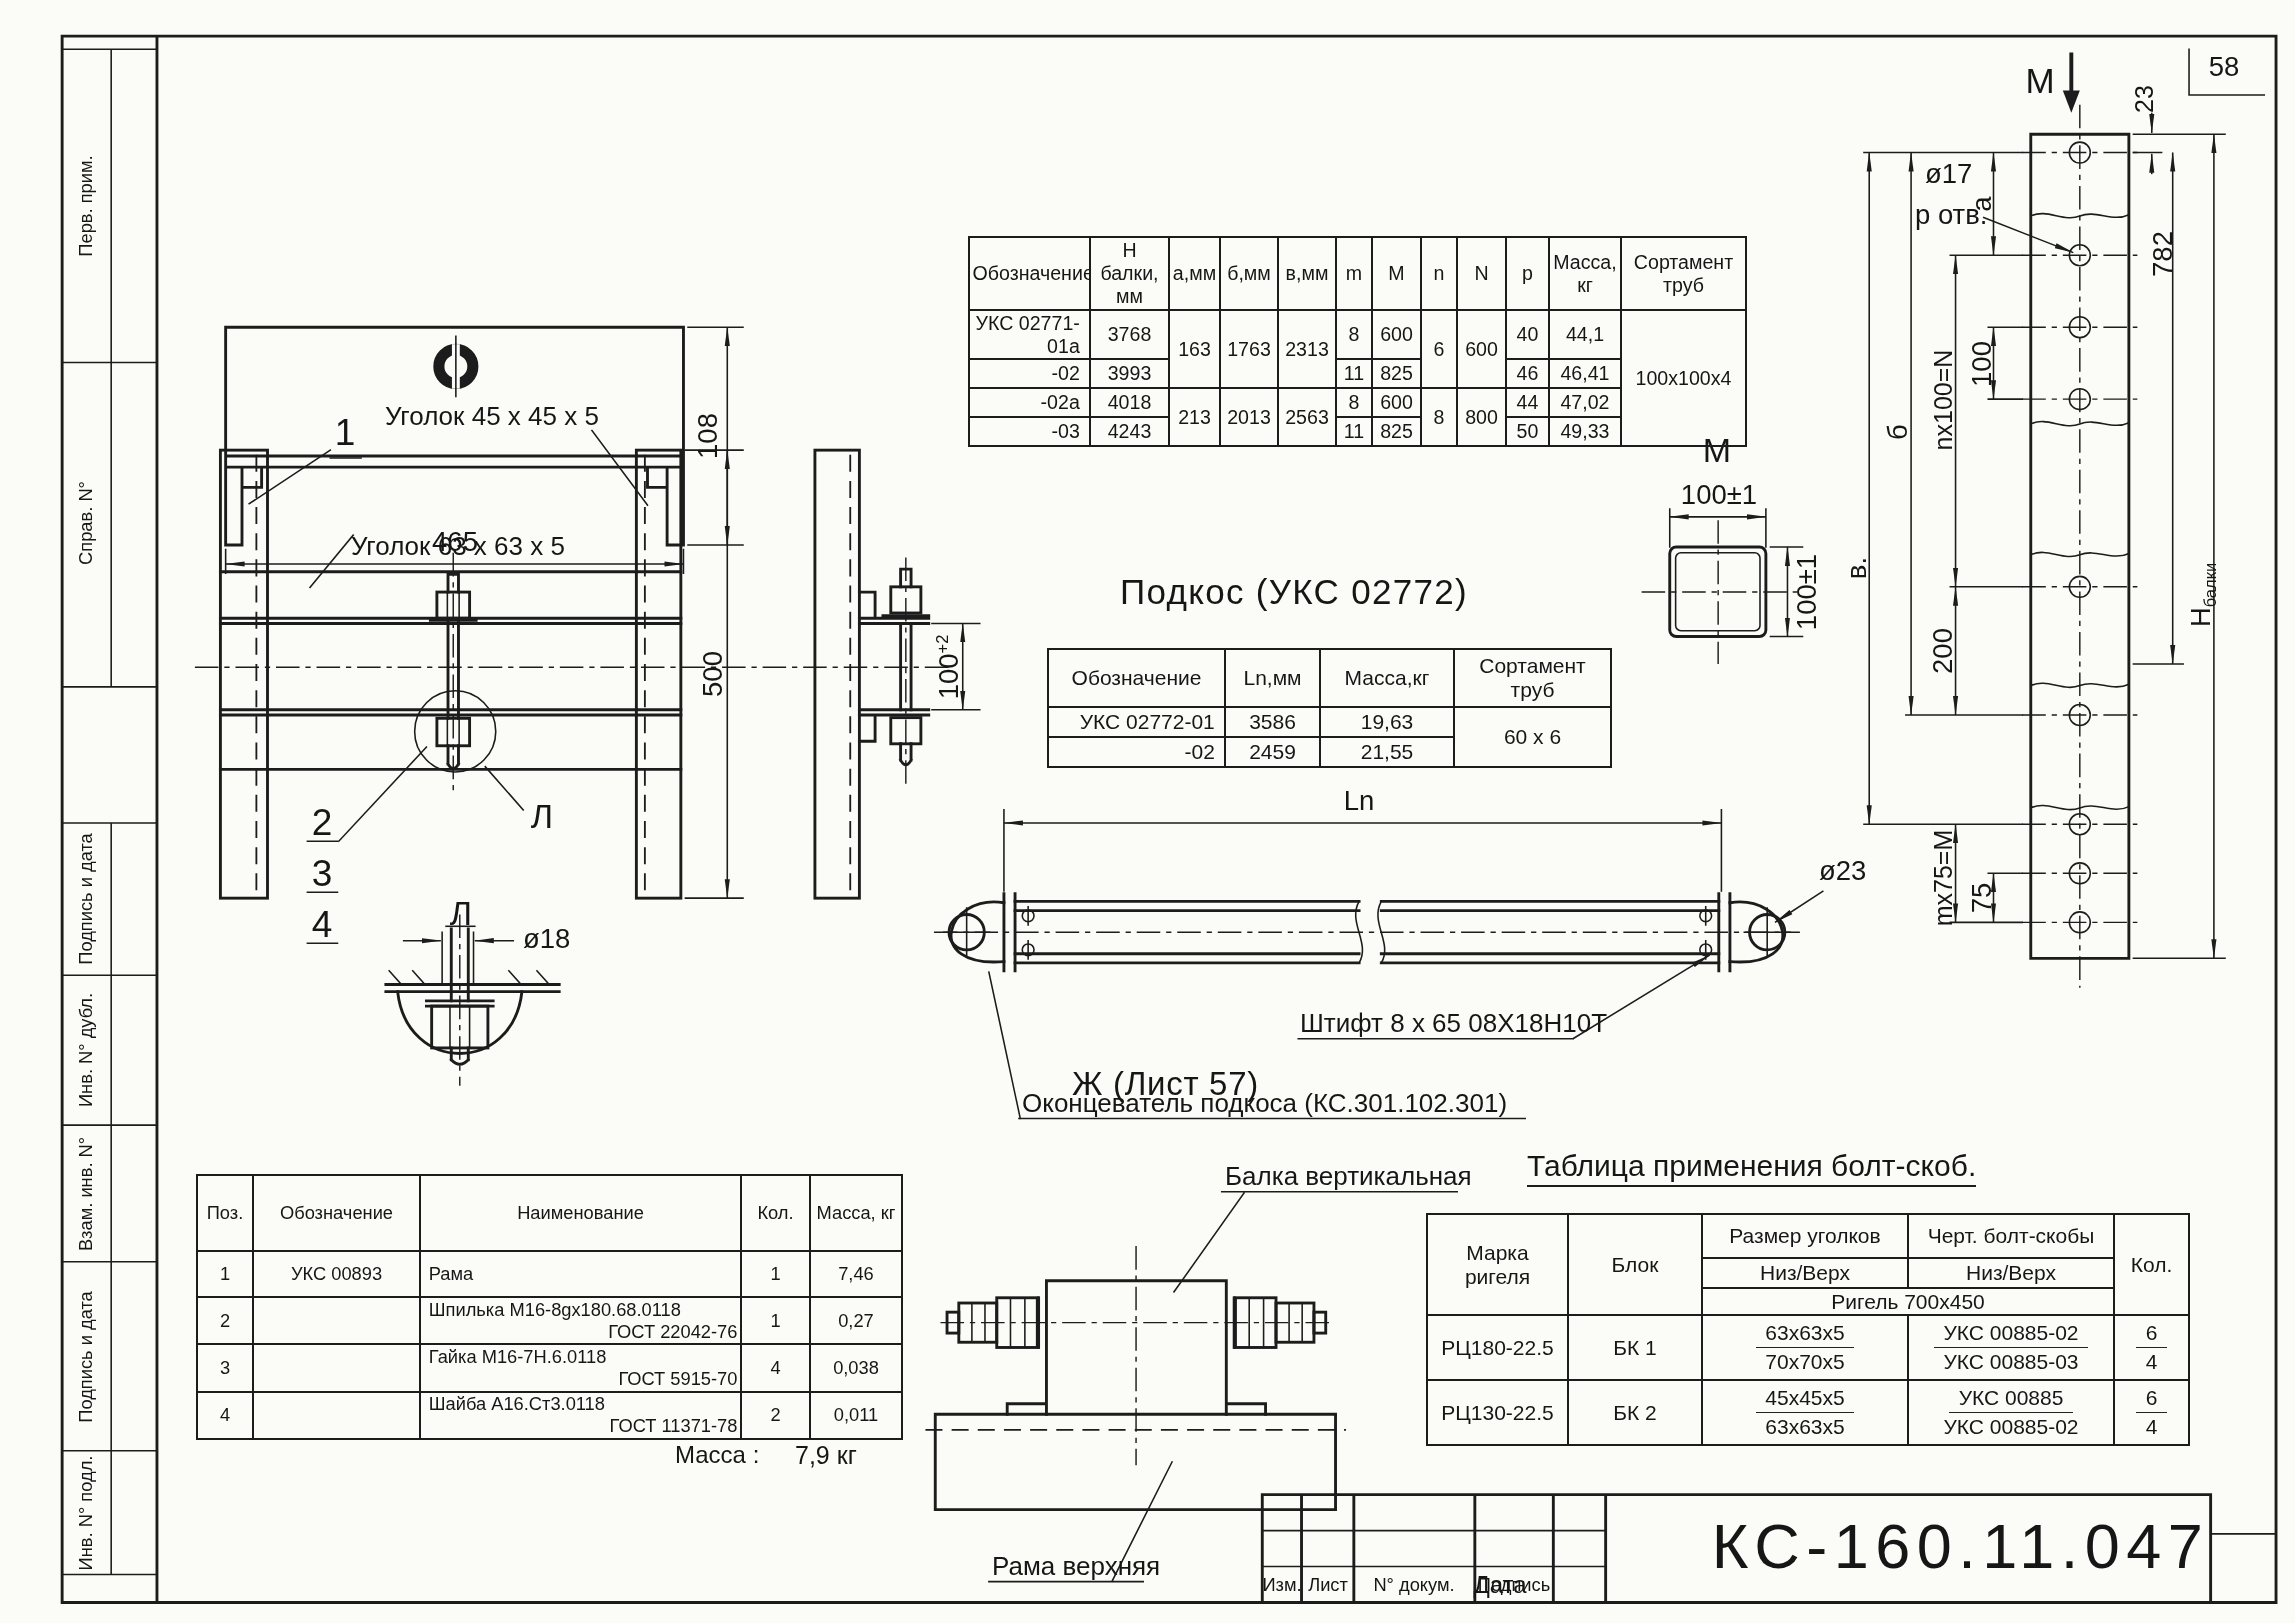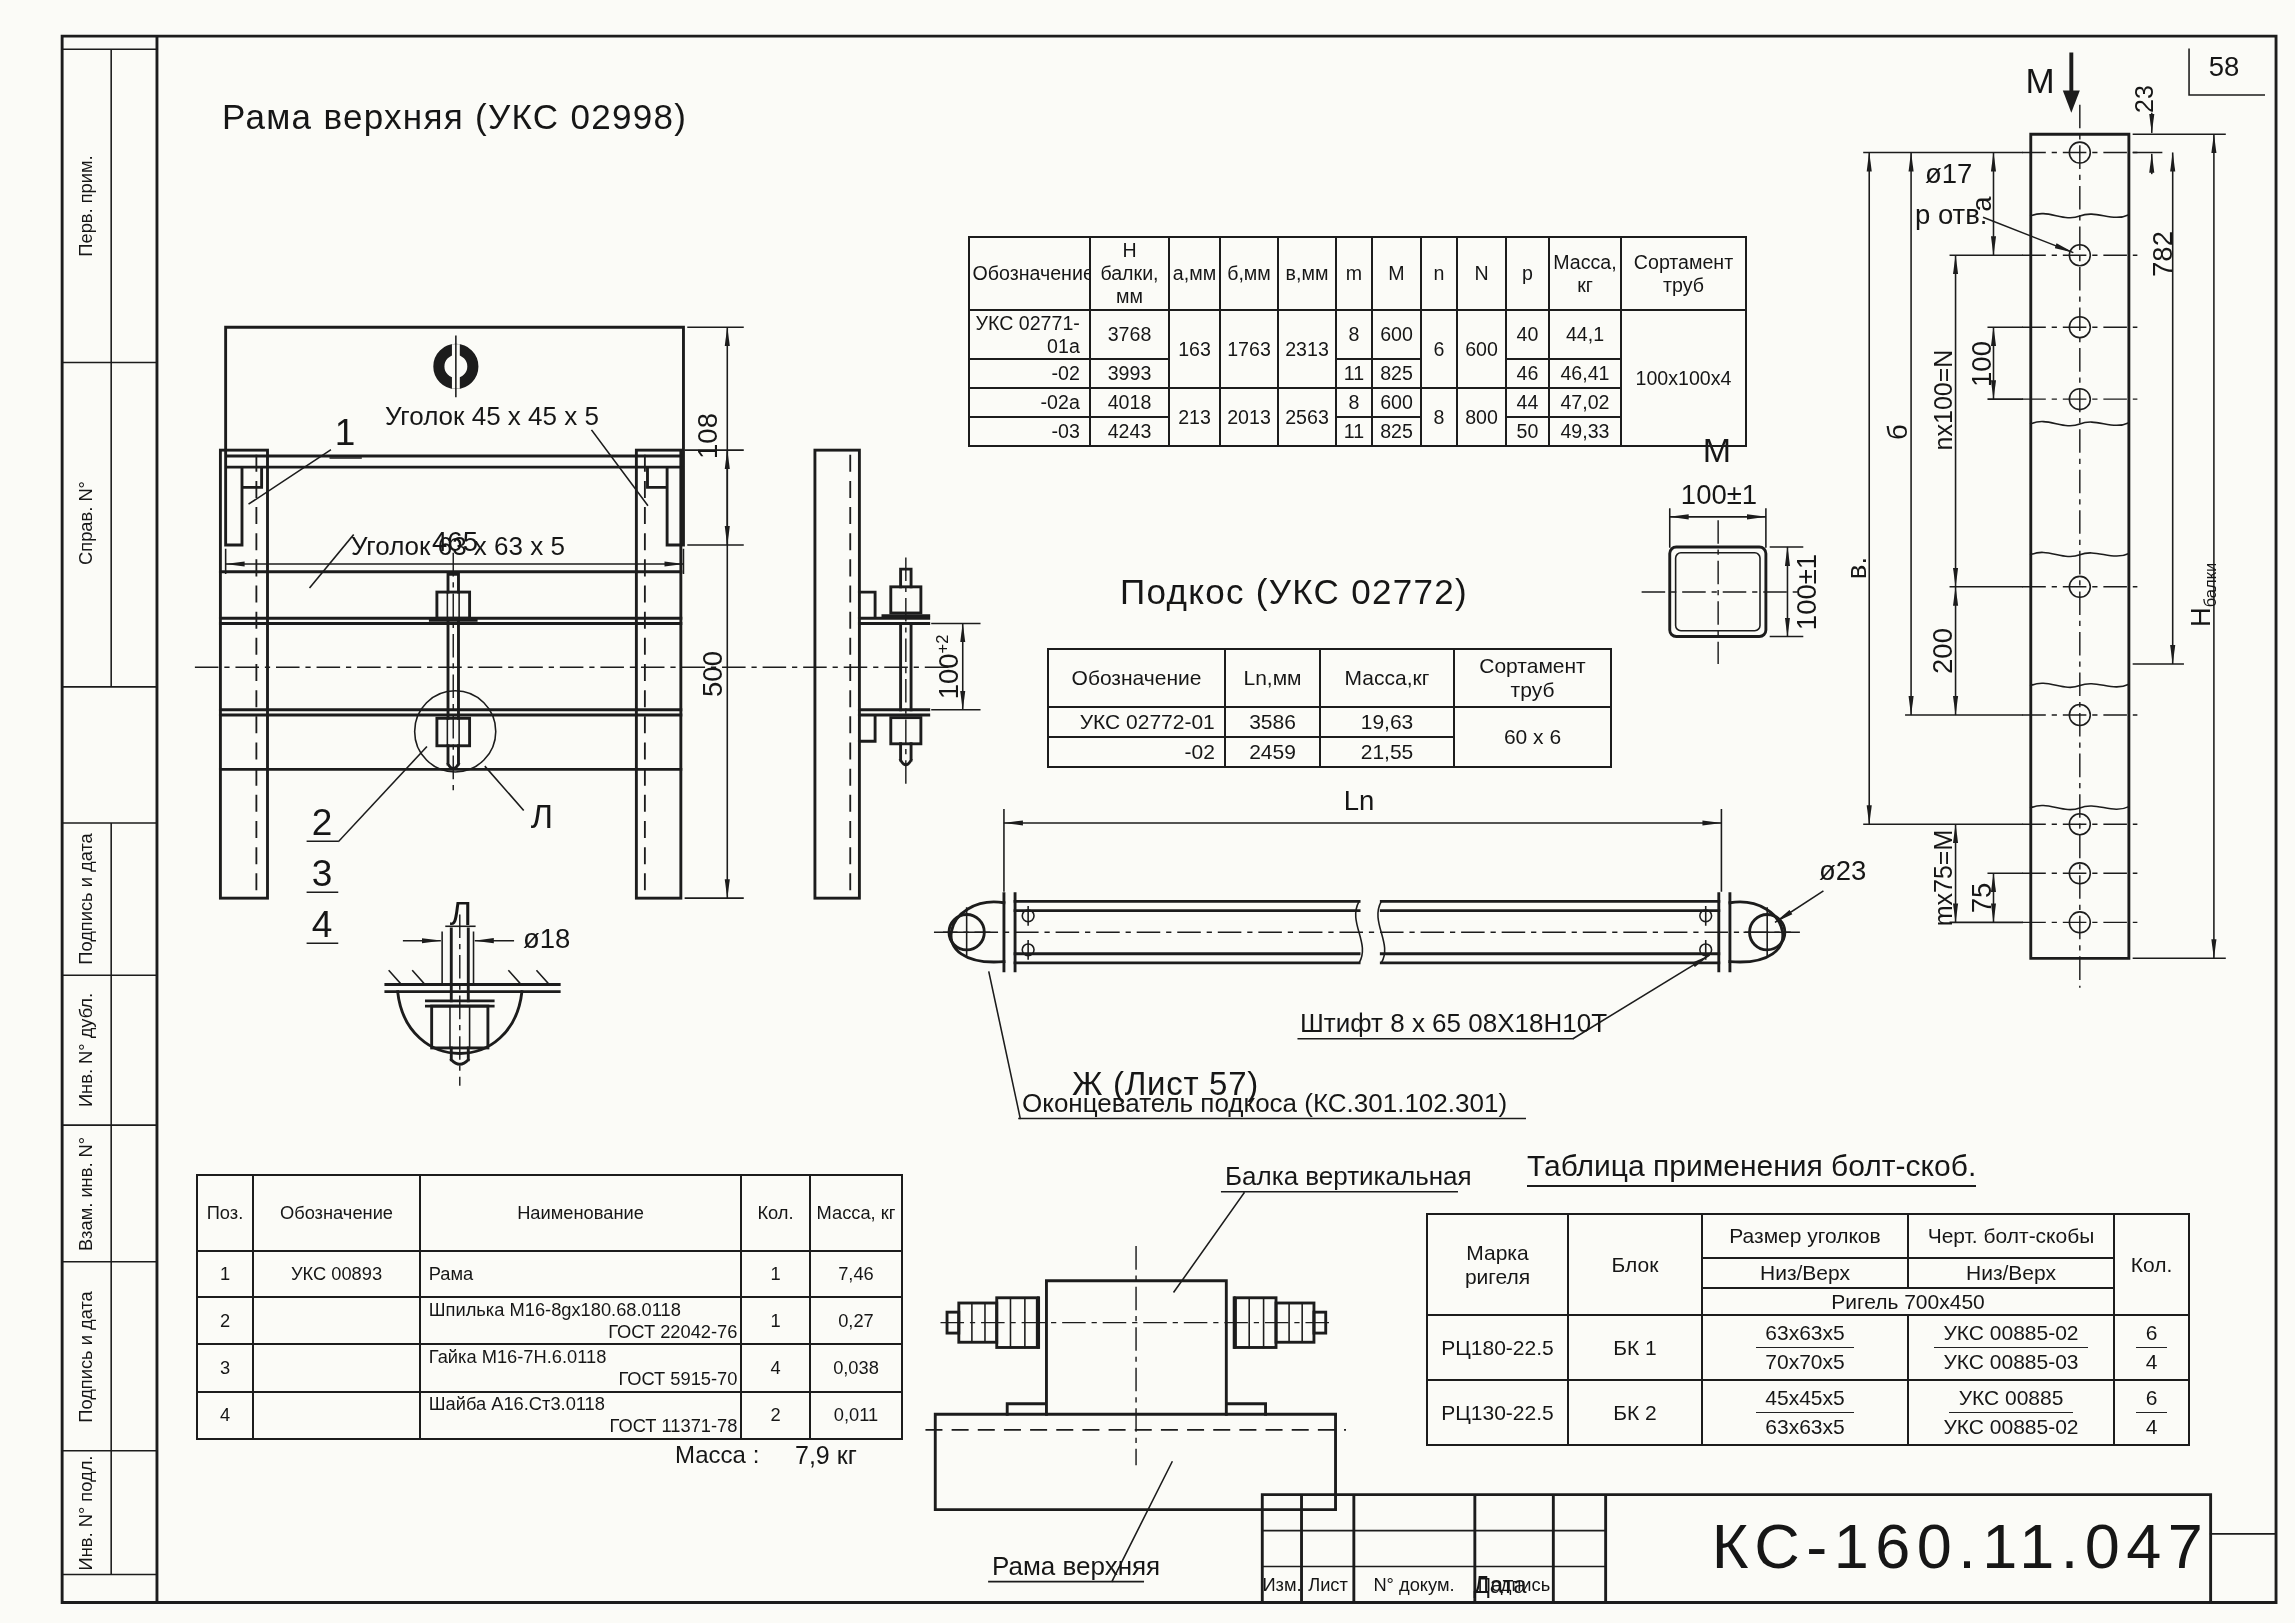--- a/index.html
+++ b/index.html
@@ -233,21 +233,20 @@
     <path class="dim" d="M2858,233 V1260"></path>
   </g>
 
   <g>
     <path class="s" d="M1930,2285 H3380 M1930,2285 V2450 M3380,2285 V2450
       M1990,2285 V2450 M2070,2285 V2450 M2255,2285 V2450 M2375,2285 V2450 M2455,2285 V2450"></path>
     <path class="s2" d="M1930,2340 H2455 M1930,2395 H2455 M3380,2345 H3480"></path>
   </g>
 </svg>
 
-<div class="lbl t-title" style="left:222px;top:98px">Рама верхняя (УКС 02998)</div>
 <div class="lbl t-title" style="left:1120px;top:573px">Подкос (УКС 02772)</div>
 <div class="lbl t-mid" style="left:1072px;top:1066px">Ж (Лист 57)</div>
 <div class="lbl und" style="left:1527px;top:1150px;font-size:30px">Таблица применения болт-скоб.</div>
 
 <div class="lbl t-dim c" style="left:455px;top:542px">465</div>
 <div class="lbl t-dim cr" style="left:708px;top:436px">108</div>
 
 <div class="lbl t-pos c" style="left:345px;top:433px">1</div>
 <div class="lbl t-note l" style="left:385px;top:416px">Уголок 45 х 45 х 5</div>
 <div class="lbl t-note l" style="left:351px;top:546px">Уголок 63 х 63 х 5</div>

